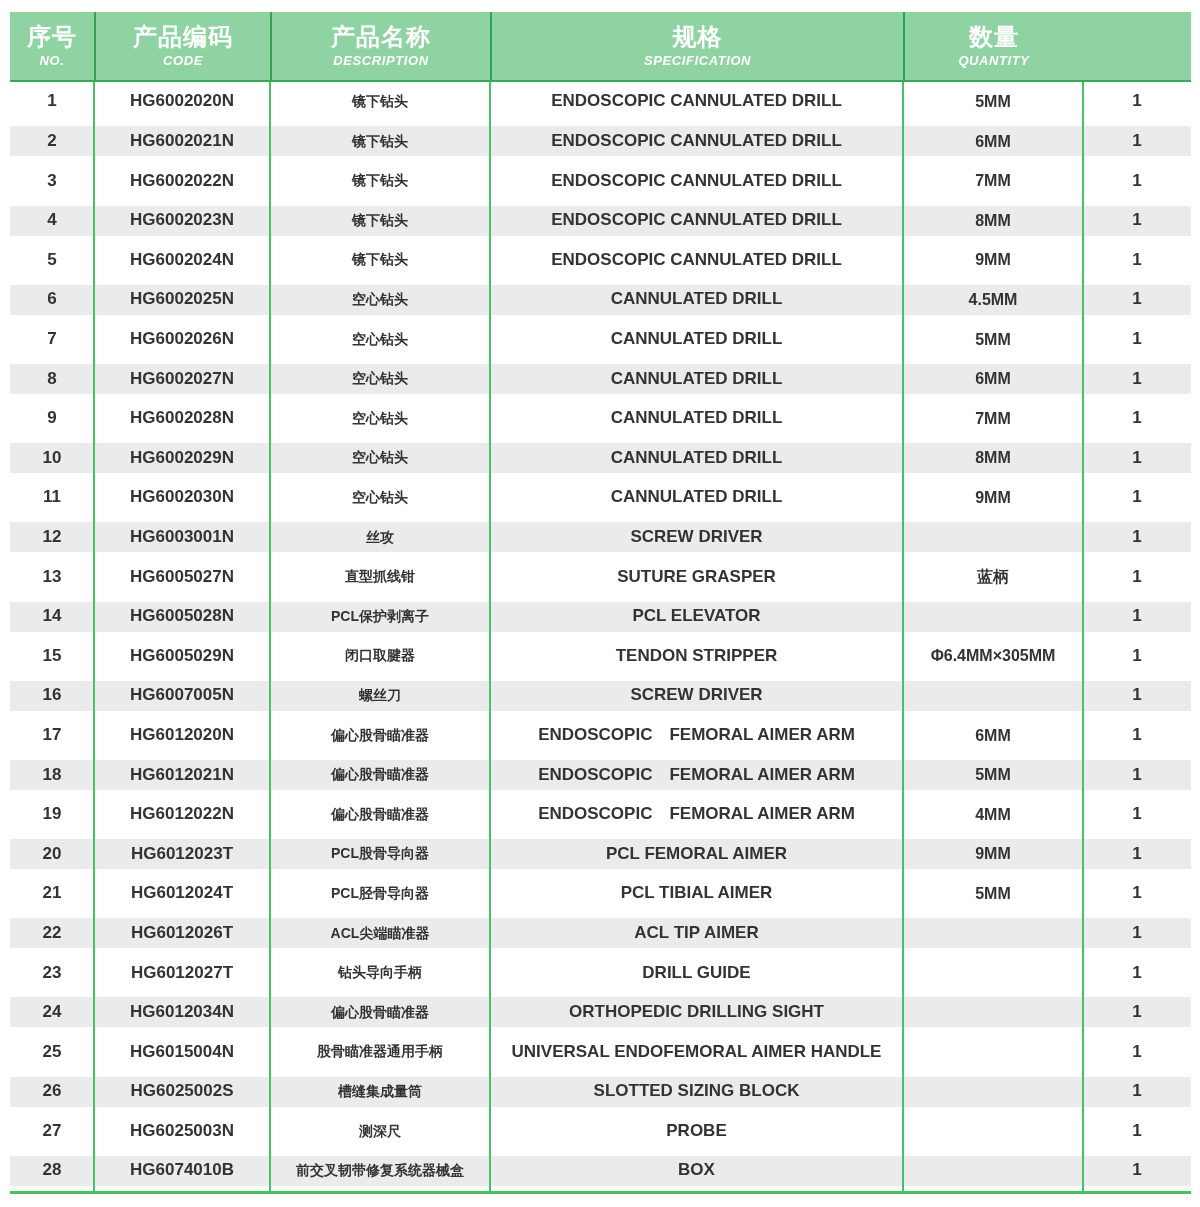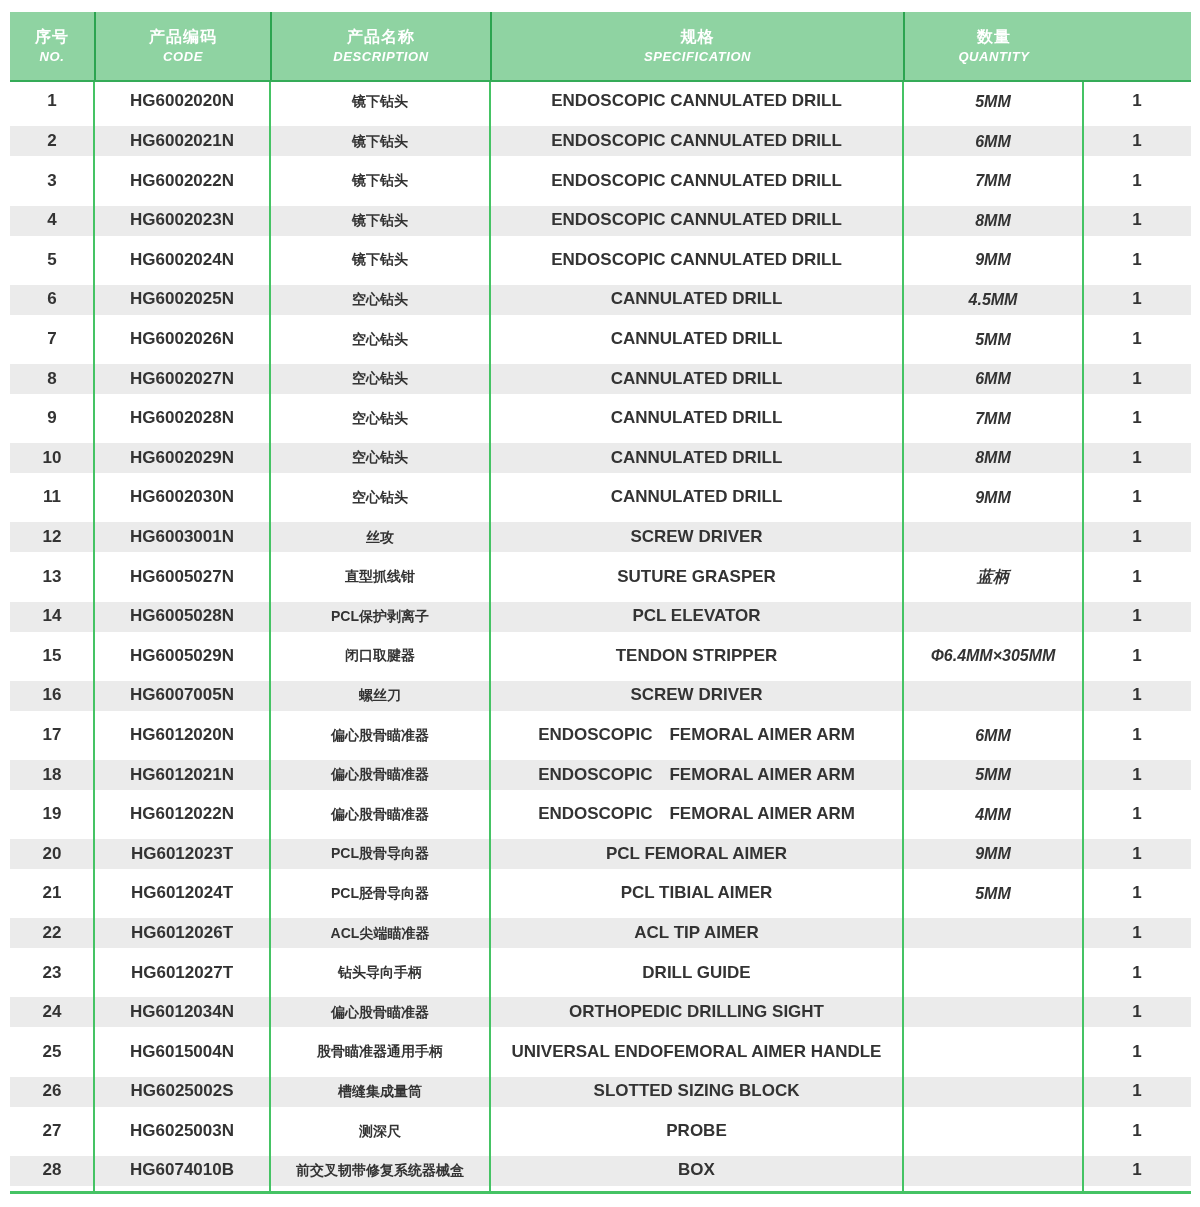--- a/index.html
+++ b/index.html
@@ -32,21 +32,21 @@
     border-bottom:2px solid var(--header-edge);
   }
   .th{
     display:flex; flex-direction:column;
     align-items:center; justify-content:center;
     gap:5px;
     color:var(--header-text);
     text-align:center;
   }
   .th + .th{ border-left:2px solid var(--header-divider); }
-  .th-zh{ font-size:16px; letter-spacing:1px; line-height:1; }
+  .th-zh{ font-size:24px; letter-spacing:1px; line-height:1; }
   .th-en{ font-size:13px; letter-spacing:0.6px; line-height:1;font-style:italic; }
 
   
   .tbody{
     position:relative;
     border-bottom:3px solid var(--grid-line);
   }
   .tr{
     display:grid;
     grid-template-columns:84px 176px 220px 413px 180px 108px;
@@ -59,21 +59,21 @@
   }
   .td{
     display:flex; align-items:center; justify-content:center;
     text-align:center;
     font-size:17px;
     line-height:1.1;
     white-space:pre-wrap;
     overflow:hidden;
   }
   .td[data-name="cell-description"]{ font-size:14px; }
-  .td[data-name="cell-spec"]{ font-size:16px;font-style:italic; }
+  .td[data-name="cell-spec"]{ font-size:16px; }
 
   .vline{
     position:absolute; top:0; bottom:0;
     width:2px;
     background:var(--grid-line);
   }
   .vline.v1{ left:83px; }
   .vline.v2{ left:259px; }
   .vline.v3{ left:479px; }
   .vline.v4{ left:892px; }

